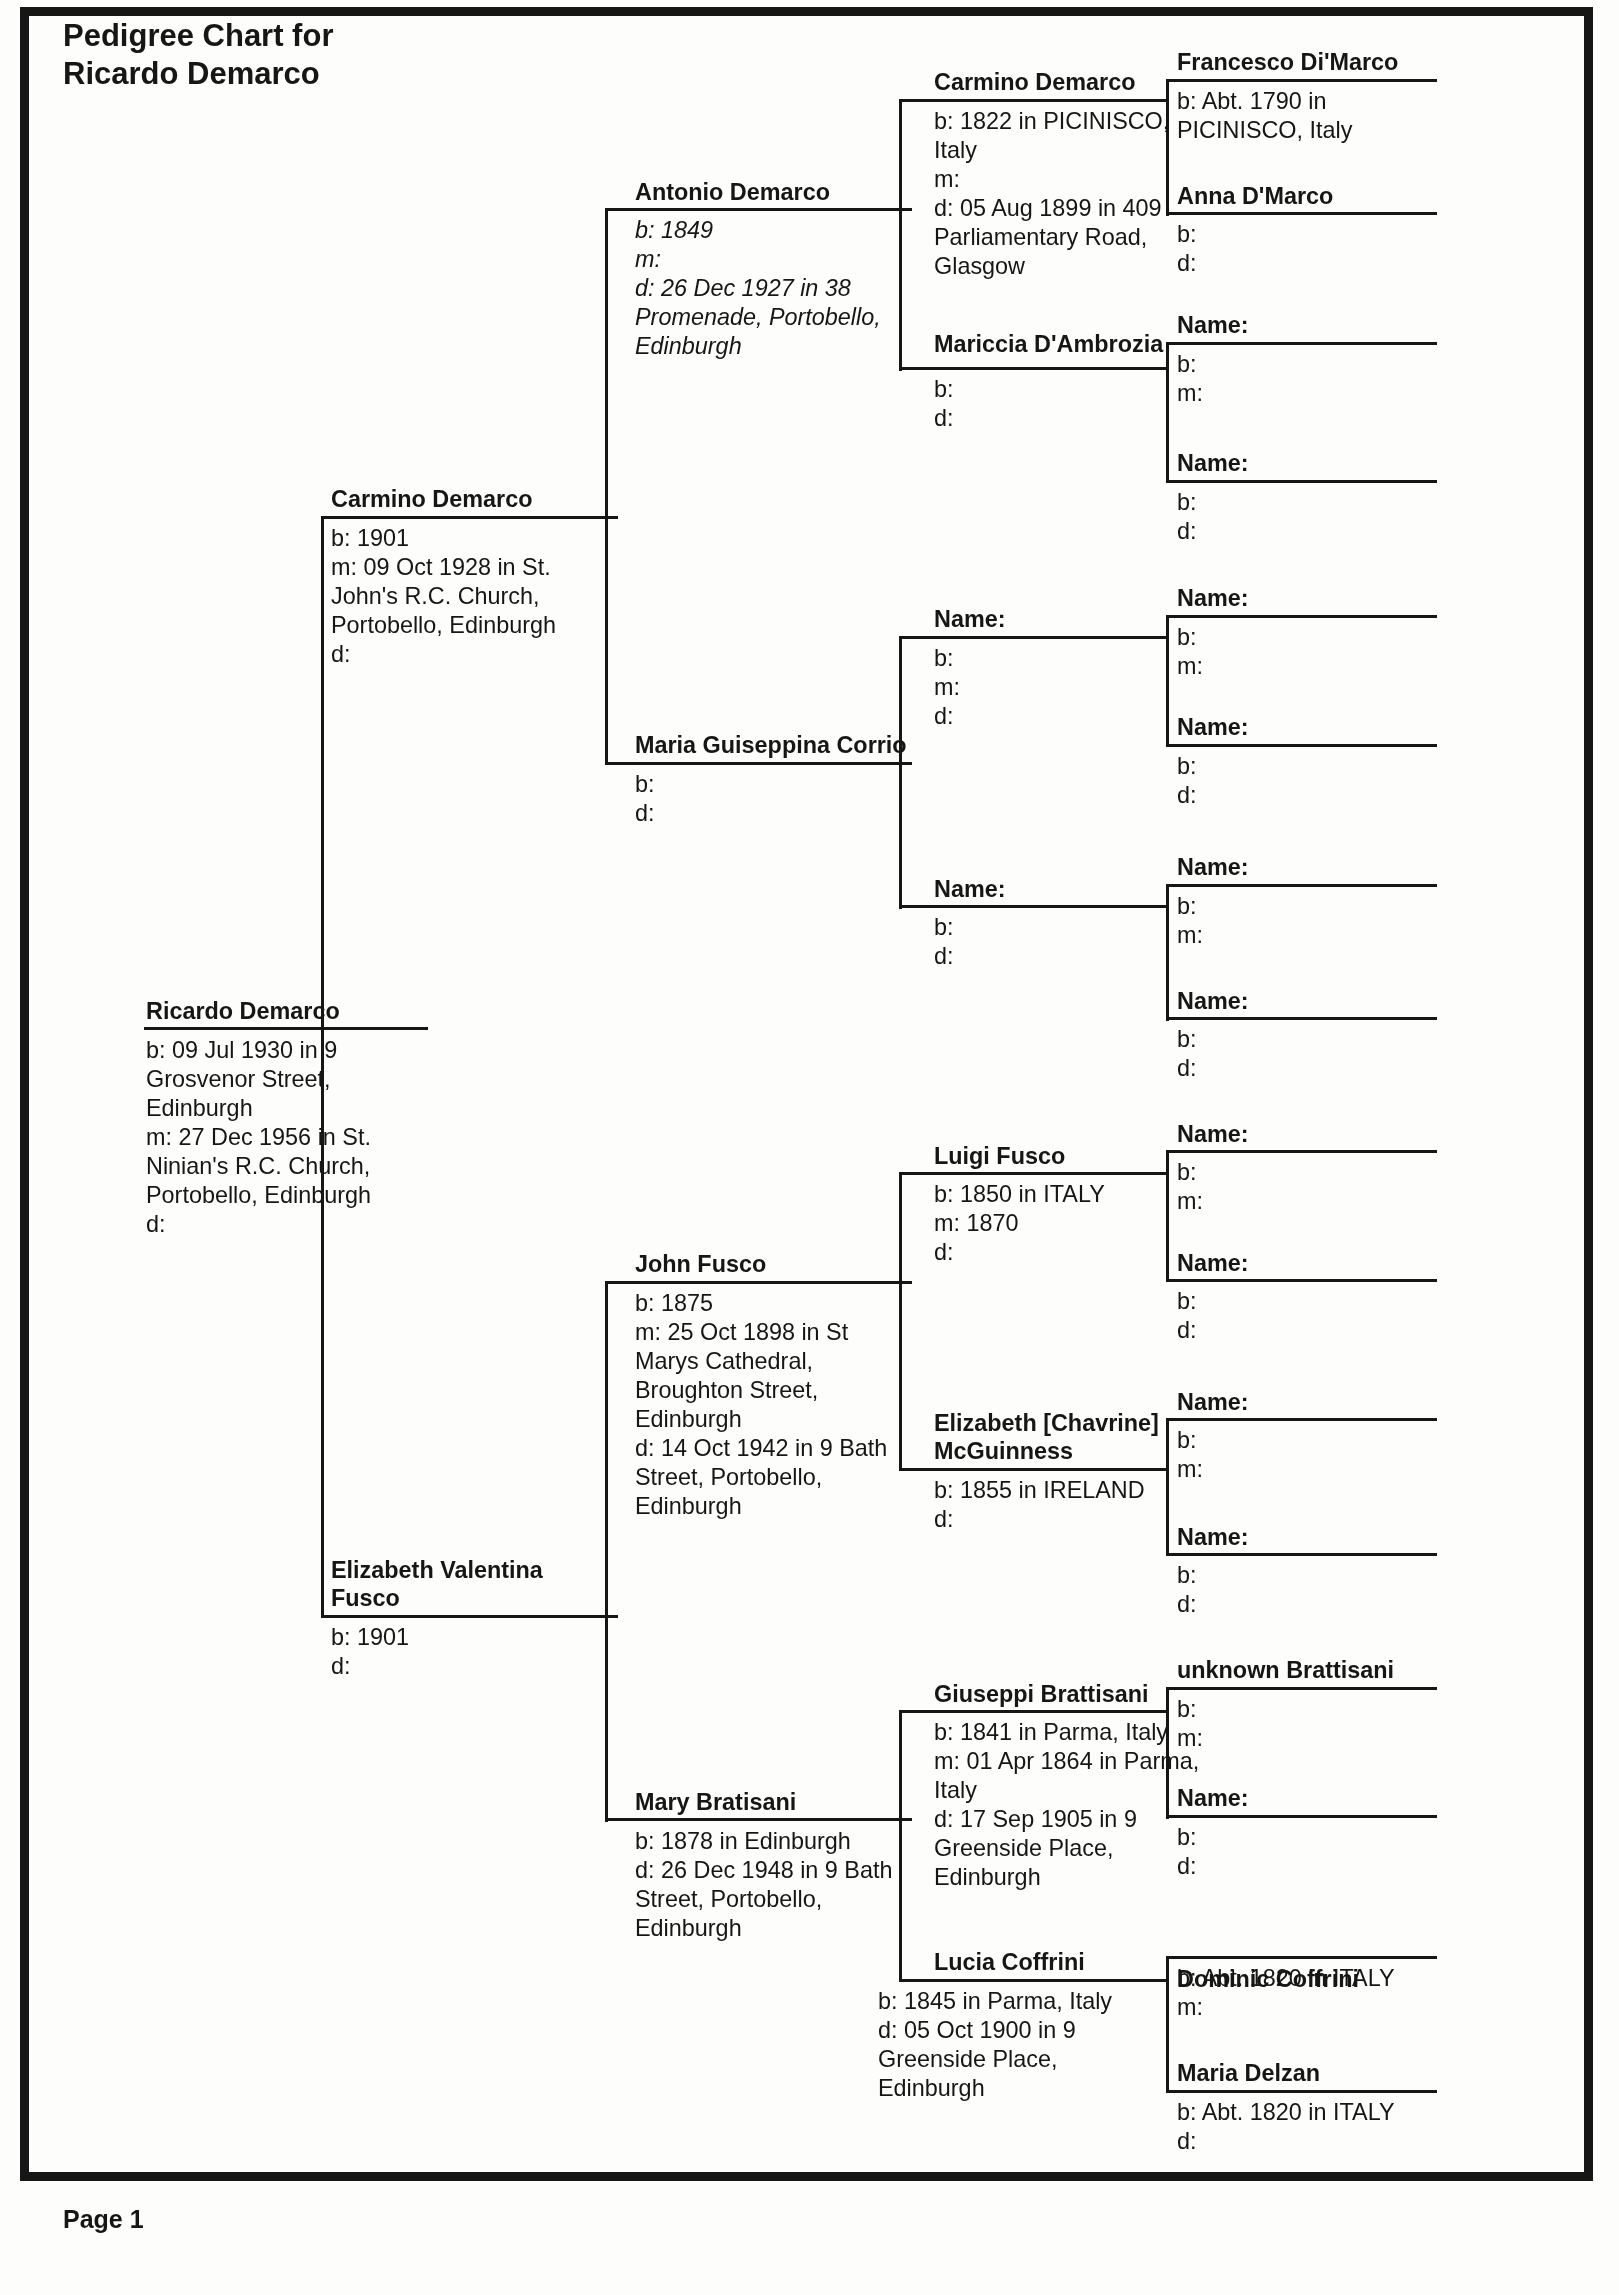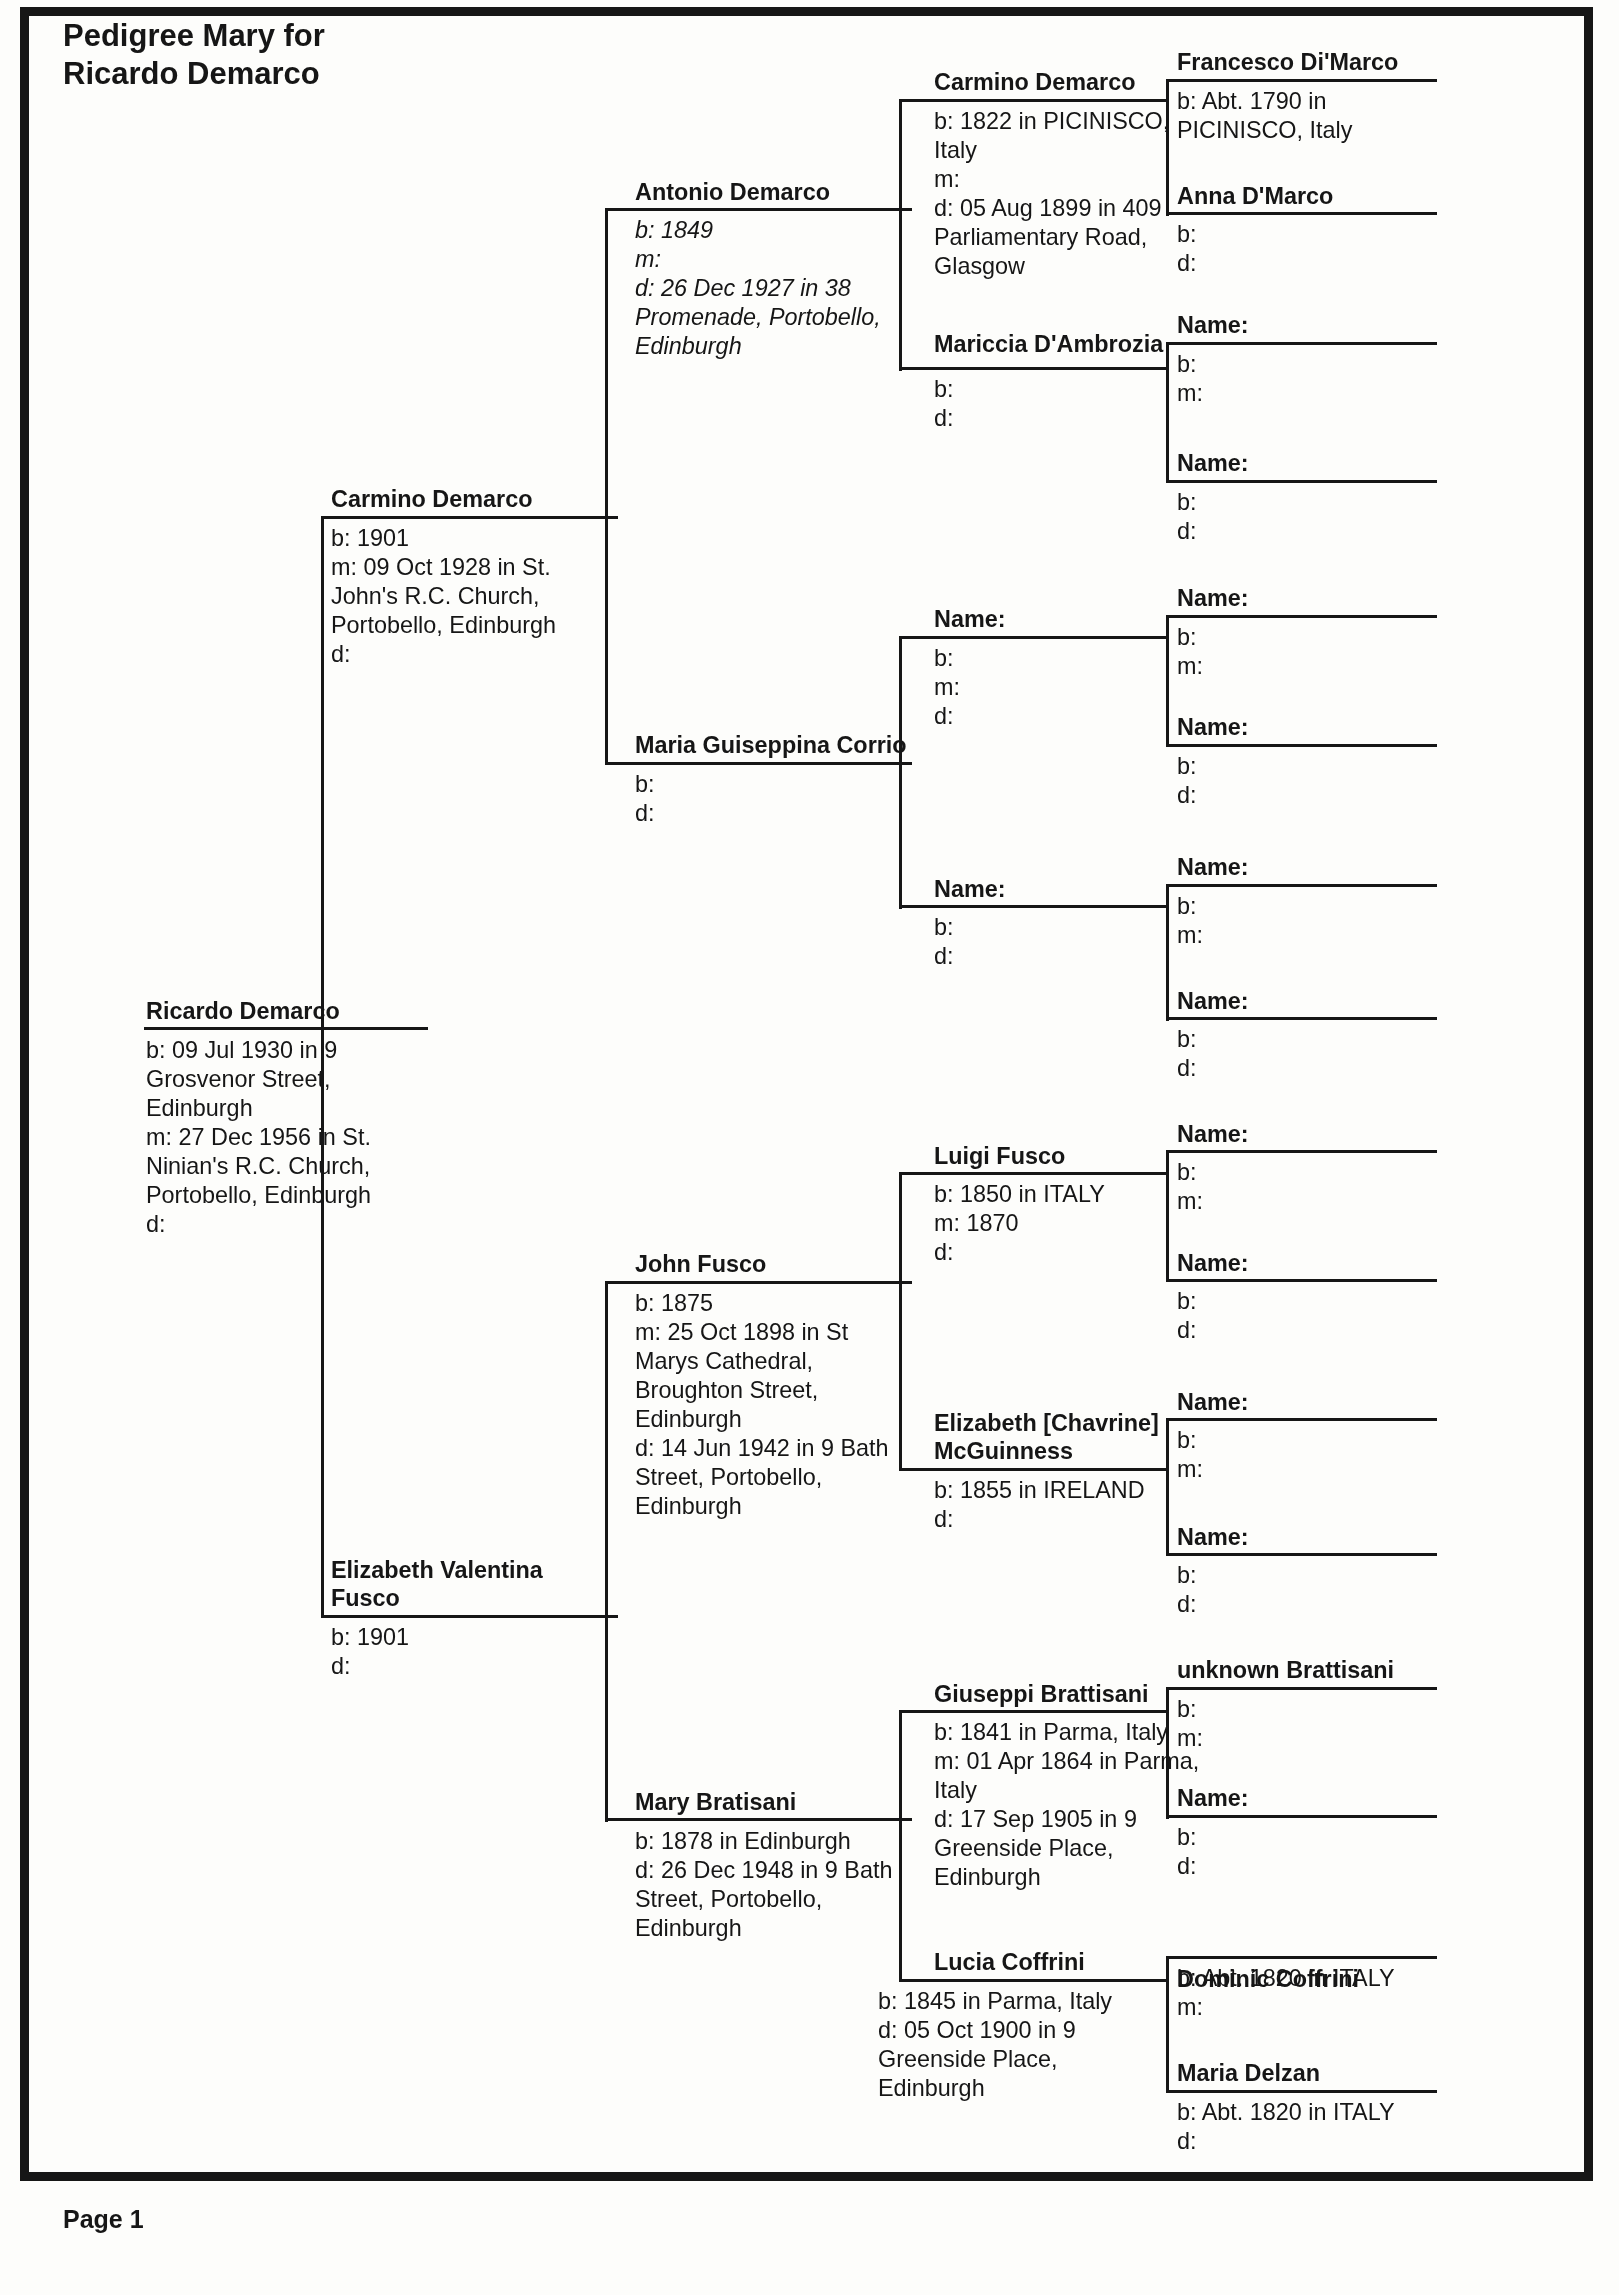--- a/index.html
+++ b/index.html
@@ -56,21 +56,21 @@
     width: 2.7px;
     background: #161616;
   }
 </style>
 </head>
 <body>
 
 <div id="chart">
   <div class="border-rect"></div>
   <div class="chart-title">
-    <div>Pedigree Mary for</div>
+    <div>Pedigree Chart for</div>
     <div>Ricardo Demarco</div>
   </div>
   <div class="page-label">Page 1</div>
 <div class="pname" style="left: 146px; top: 997px;">
       <div>Ricardo Demarco</div>
     </div>
     <div class="hline" style="left: 144px; top: 1027px; width: 284px;"></div>
     <div class="pdetails" style="left: 146px; top: 1036px;">
       <div class="dline">b: 09 Jul 1930 in 9</div>
       <div class="dline">Grosvenor Street,</div>
@@ -122,21 +122,21 @@
     <div class="pname" style="left: 635px; top: 1250px;">
       <div>John Fusco</div>
     </div>
     <div class="hline" style="left: 605px; top: 1281px; width: 307px;"></div>
     <div class="pdetails" style="left: 635px; top: 1289px;">
       <div class="dline">b: 1875</div>
       <div class="dline">m: 25 Oct 1898 in St</div>
       <div class="dline">Marys Cathedral,</div>
       <div class="dline">Broughton Street,</div>
       <div class="dline">Edinburgh</div>
-      <div class="dline">d: 14 Jun 1942 in 9 Bath</div>
+      <div class="dline">d: 14 Oct 1942 in 9 Bath</div>
       <div class="dline">Street, Portobello,</div>
       <div class="dline">Edinburgh</div>
     </div>
     <div class="pname" style="left: 635px; top: 1788px;">
       <div>Mary Bratisani</div>
     </div>
     <div class="hline" style="left: 605px; top: 1818px; width: 307px;"></div>
     <div class="pdetails" style="left: 635px; top: 1827px;">
       <div class="dline">b: 1878 in Edinburgh</div>
       <div class="dline">d: 26 Dec 1948 in 9 Bath</div>

